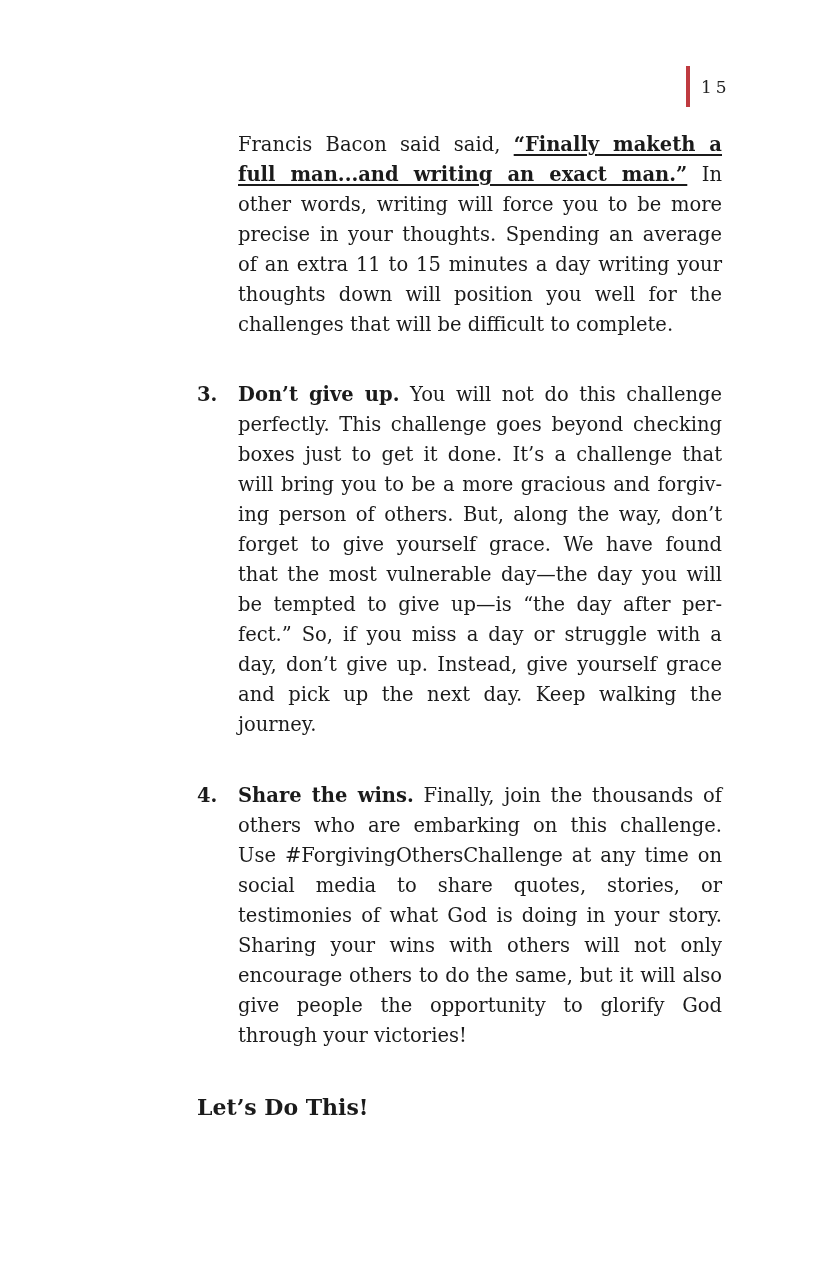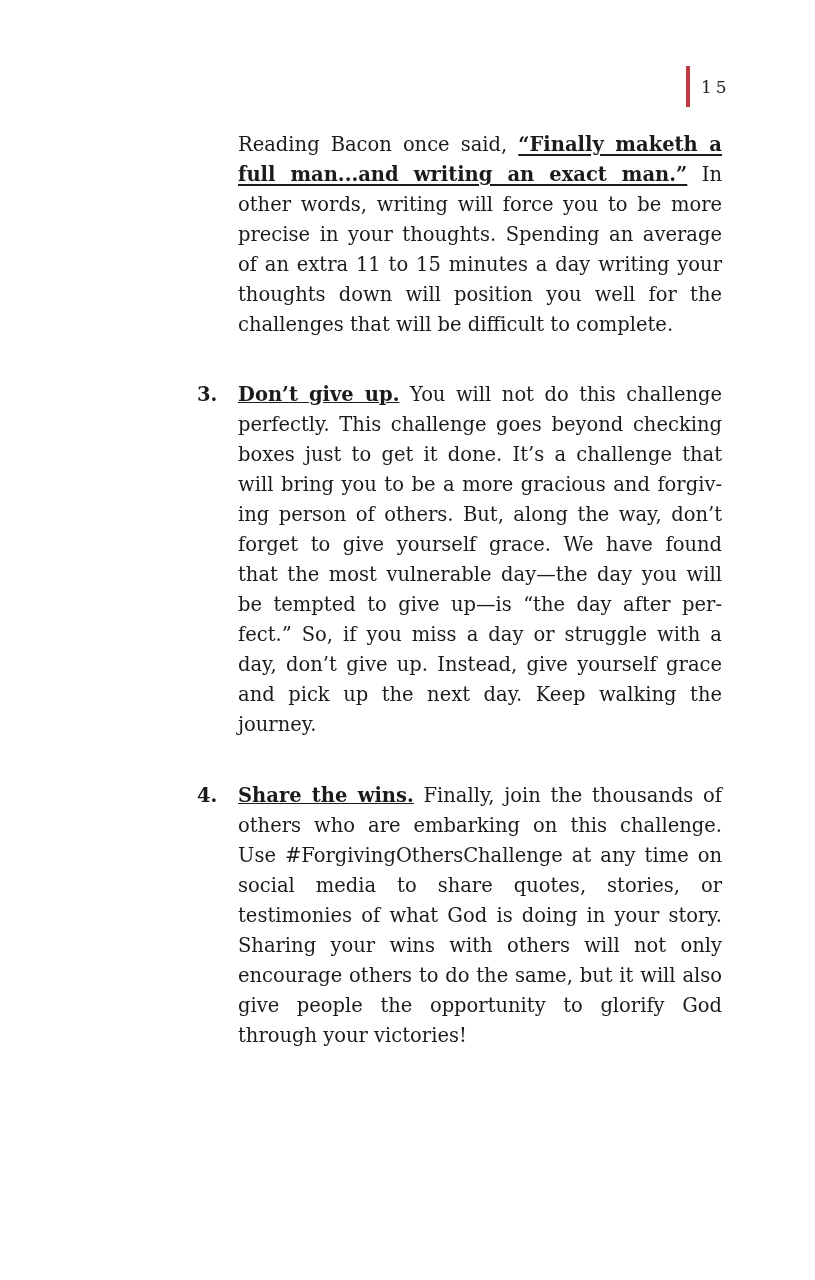--- a/index.html
+++ b/index.html
@@ -65,45 +65,45 @@
     text-align: justify;
   }
   .item-number {
     position: absolute;
     left: 0;
     top: 0;
     font-weight: bold;
   }
   .item-title {
     font-weight: bold;
-    text-decoration: underline;
   }
   .closing {
     margin: 2px 0 0 0;
     font-weight: bold;
     font-size: 22px;
     line-height: 30px;
   }
 </style>
 </head>
 <body>
 
 <div class="page" style="color: rgb(27, 27, 27); margin-left: 42px;">
 
   <span class="folio-rule" style="background: rgb(191, 58, 64);"></span>
 
   <span class="folio">15</span>
 
   <div class="body-block">
 
-    <p class="para"><span>Reading Bacon once said, </span><span class="quote">“Finally maketh a full man...and writing an exact man.”</span><span> In other words, writing will force you to be more precise in your thoughts. Spending an average of an extra 11 to 15 minutes a day writing your thoughts down will position you well for the challenges that will be difficult to complete.</span></p>
+    <p class="para"><span>Francis Bacon said said, </span><span class="quote">“Finally maketh a full man...and writing an exact man.”</span><span> In other words, writing will force you to be more precise in your thoughts. Spending an average of an extra 11 to 15 minutes a day writing your thoughts down will position you well for the challenges that will be difficult to complete.</span></p>
 
     <ol class="challenge-list">
 
       <li><span class="item-number">3.</span><span class="item-title">Don’t give up.</span><span> You will not do this challenge perfectly. This challenge goes beyond checking boxes just to get it done. It’s a challenge that will bring you to be a more gracious and forgiv­ing person of others. But, along the way, don’t forget to give yourself grace. We have found that the most vulnerable day—the day you will be tempted to give up—is “the day after per­fect.” So, if you miss a day or struggle with a day, don’t give up. Instead, give yourself grace and pick up the next day. Keep walking the journey.</span></li>
 
       <li><span class="item-number">4.</span><span class="item-title">Share the wins.</span><span> Finally, join the thousands of others who are embarking on this challenge. Use #ForgivingOthersChallenge at any time on social media to share quotes, stories, or testimonies of what God is doing in your sto­ry. Sharing your wins with others will not only encourage others to do the same, but it will also give people the opportunity to glorify God through your victories!</span></li>
 
     </ol>
 
+    <p class="closing">Let’s Do This!</p>
 
   </div>
 </div>
 
 </body></html>

